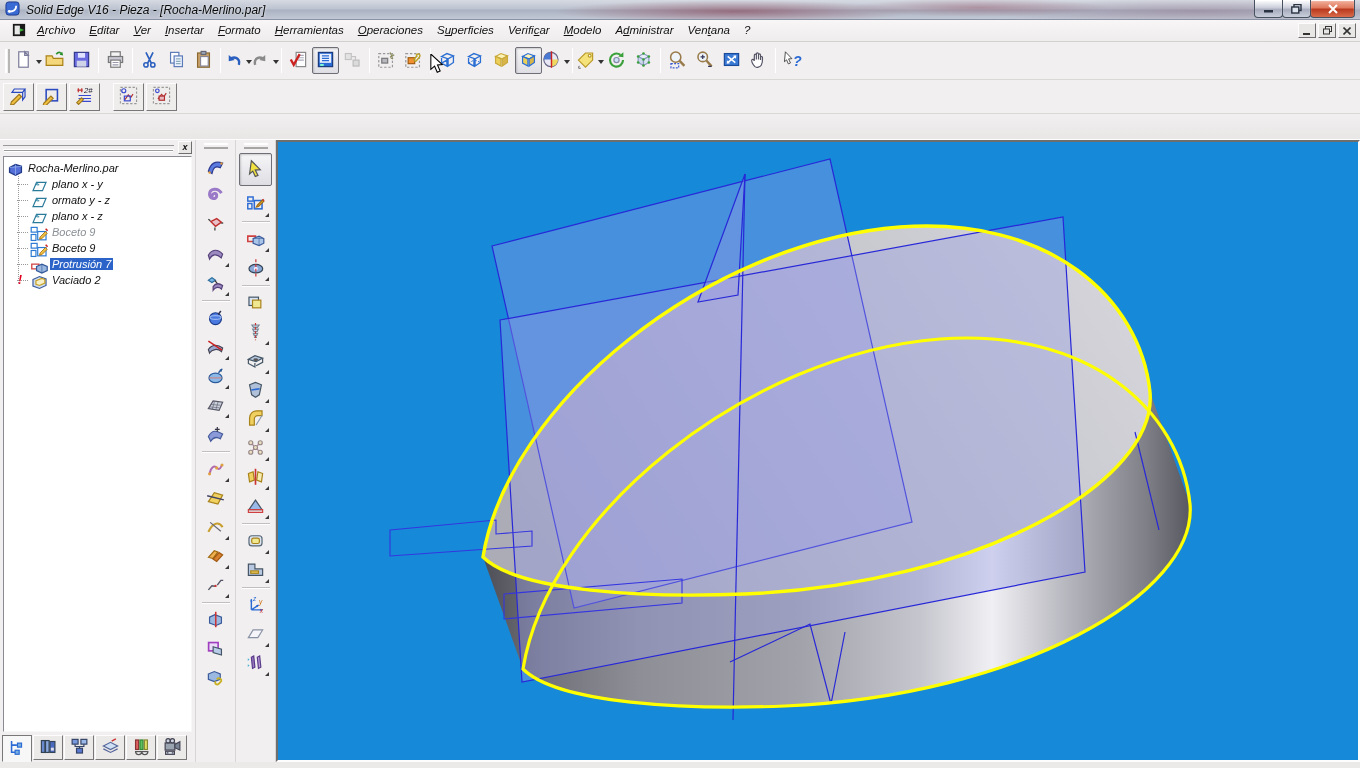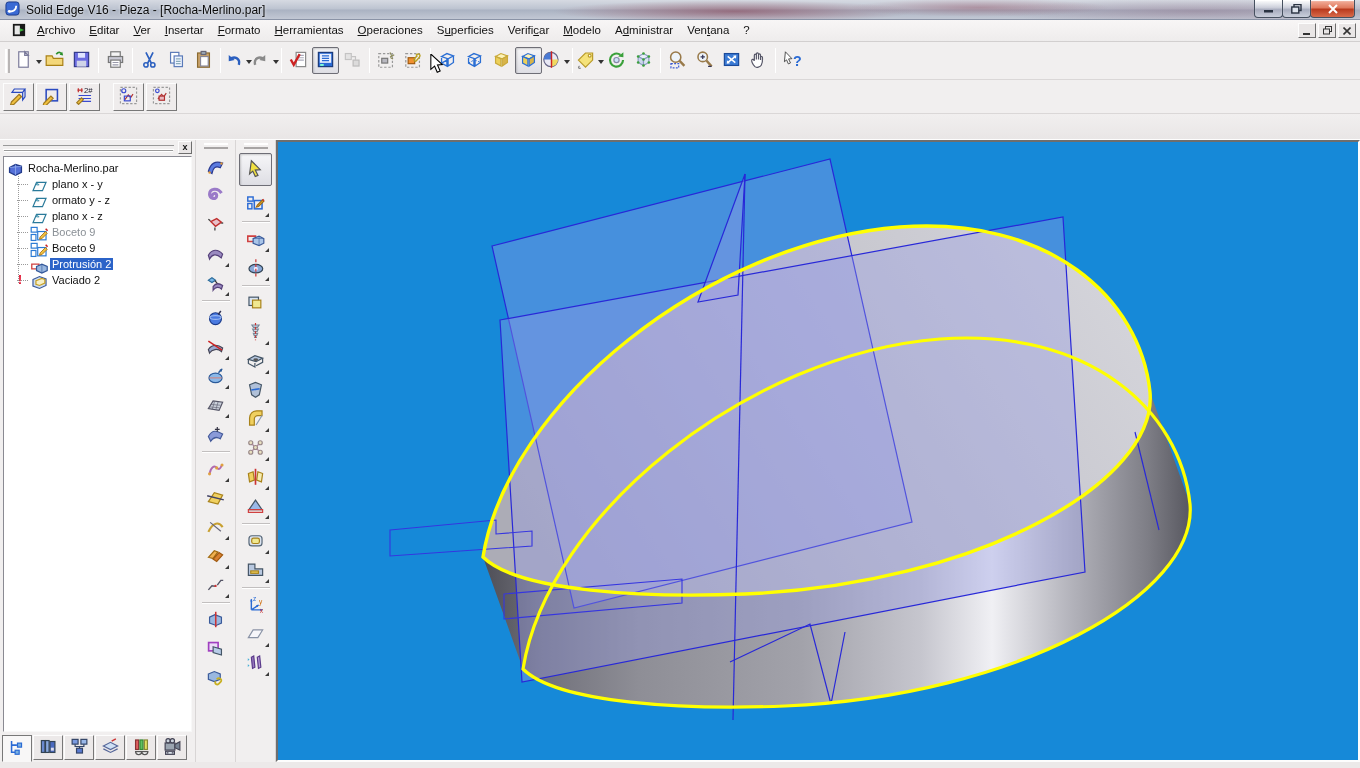--- a/index.html
+++ b/index.html
@@ -1,18 +1,18 @@
 <!DOCTYPE html>
 <html><head>
 <meta charset="utf-8">
 <style>
 * { box-sizing: border-box; margin: 0; padding: 0; }
 html,body { width:1360px; height:768px; overflow:hidden; }
 body { font-family:"Liberation Sans", sans-serif; font-size:11.5px; color:#111; }
-.screen { position:relative; width:1360px; height:768px; background:#ece9e9; display:flex; flex-direction:column; }
+.screen { position:relative; width:1360px; height:768px; background:#ece9e9; display:flex; flex-direction:column;font-style:italic; }
 
 
 .titlebar { height:20px; flex:0 0 20px; display:flex; align-items:center; gap:6px; padding-left:5px;
   background:
    radial-gradient(ellipse 260px 16px at 54% 60%, rgba(120,25,45,.45), transparent 70%),
    radial-gradient(ellipse 200px 14px at 72% 40%, rgba(140,60,80,.38), transparent 65%),
    radial-gradient(ellipse 300px 18px at 88% 60%, rgba(120,60,90,.25), transparent 70%),
    linear-gradient(180deg,#d6dae2 0%,#bcc3d0 48%,#aab2c2 52%,#c2c8d4 100%);
   border-bottom:1px solid #8a93a6; }
 .titletext { font-size:12px; color:#0a0a0a; text-shadow:0 0 3px rgba(255,255,255,.9); white-space:nowrap; }
@@ -468,21 +468,21 @@
                 <path d="M13.2 3.2l1.6 1.6" stroke="#c22" stroke-width="1.3"></path>
               </svg></span>
             <span class="tlabel">Boceto 9</span>
           </div>
           <div class="trow child">
             <span class="ticon"><svg width="19" height="19" viewBox="0 0 16 16">
                 <path d="M1.5 6h6v4h-6z" fill="none" stroke="#d04040" stroke-width="1.1"></path>
                 <path d="M5.5 8L10 6l4.5 2v3.5L10 13.5l-4.5-2z" fill="#9ab8e0" stroke="#33589a"></path>
                 <path d="M10 6v7.5" stroke="#33589a" stroke-width=".5"></path>
               </svg></span>
-            <span class="tlabel sel">Protrusión 2</span>
+            <span class="tlabel sel">Protrusión 7</span>
           </div>
           <div class="trow child">
             <span class="err">!</span>
             <span class="ticon"><svg width="19" height="19" viewBox="0 0 16 16">
                 <path d="M2.5 5.5L8 3l5.5 2v5.5L8 13l-5.5-2z" fill="#cddcf0" stroke="#3a5a9a"></path>
                 <path d="M5 6.5l5-2 2.5 1v3L8 10.5 5 9.5z" fill="#f6f0c8" stroke="#c8a020"></path>
               </svg></span>
             <span class="tlabel">Vaciado 2</span>
           </div>
         </div>

